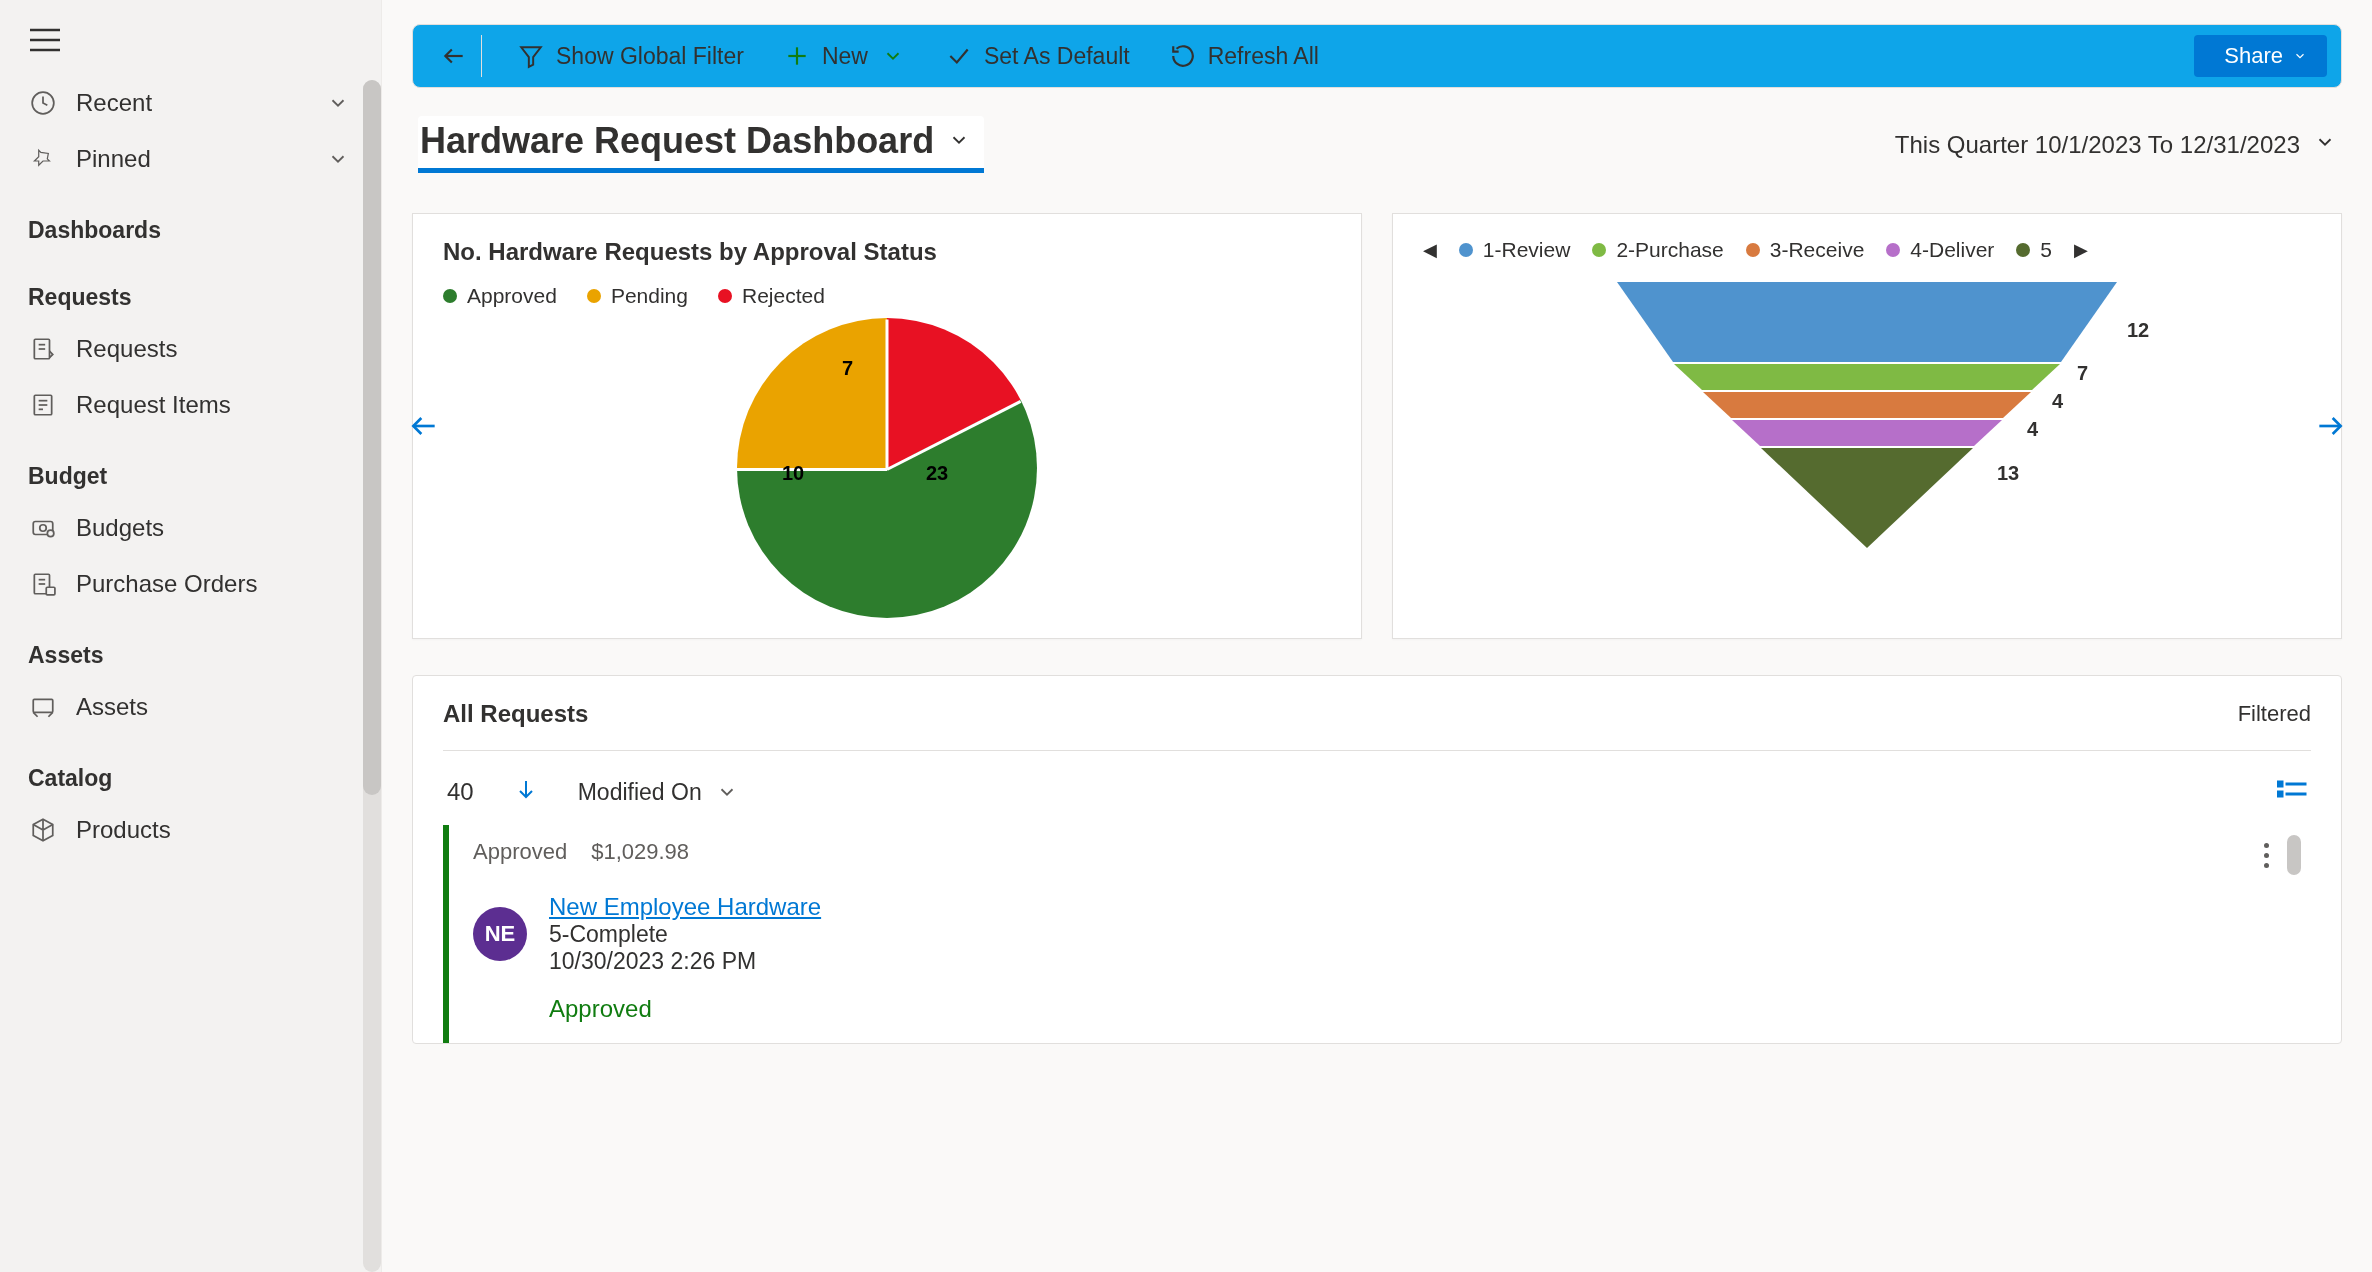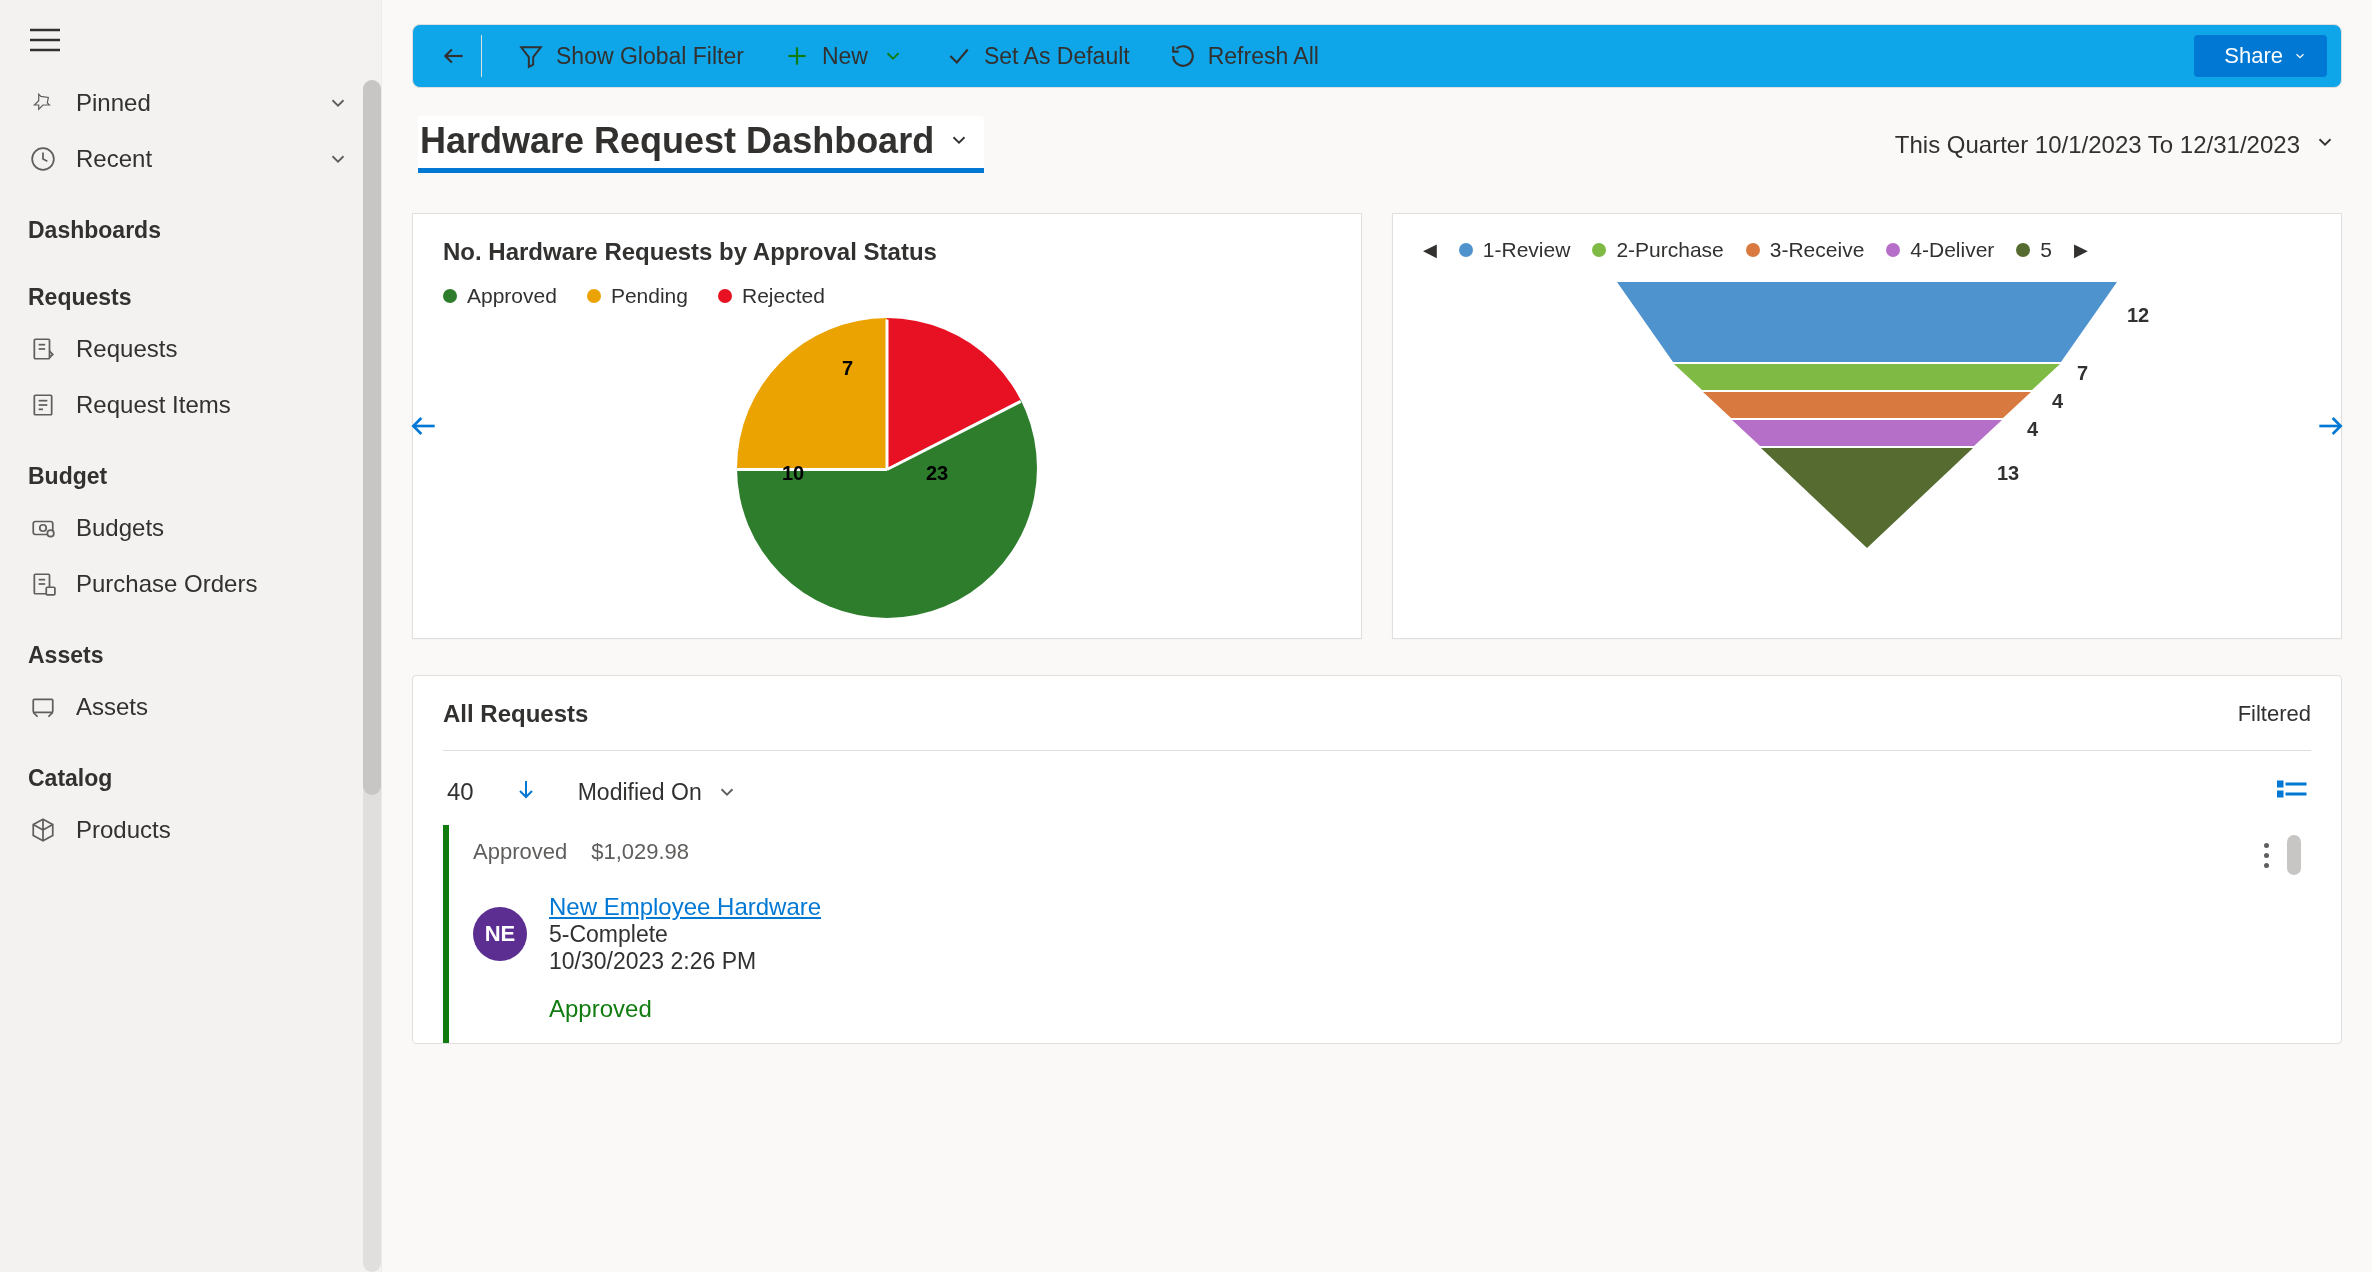--- a/index.html
+++ b/index.html
@@ -200,40 +200,40 @@
             <line x1="0" y1="9" x2="24" y2="9"></line>
             <line x1="0" y1="17" x2="24" y2="17"></line>
           </svg>
       </span>
     </div>
     <div class="sidebar-scroll">
       <div class="nav-item with-chevron">
         <div class="left">
           <span class="ico">
               <svg viewBox="0 0 24 24" fill="none" stroke="#605e5c" stroke-width="1.6">
-                <path d="M12 2l4 6h4l-6 6v8l-4-4-4 4v-8L0 8h4z" transform="rotate(45 12 12) scale(0.7) translate(5 5)"></path>
-              </svg>
-            </span>
-          <span>Pinned</span>
+                <circle cx="12" cy="12" r="10"></circle>
+                <polyline points="12 6 12 12 16 14"></polyline>
+              </svg>
+            </span>
+          <span>Recent</span>
         </div>
         <span class="ico">
             <svg class="chev" viewBox="0 0 24 24" fill="none" stroke="#605e5c" stroke-width="2">
               <polyline points="6 9 12 15 18 9"></polyline>
             </svg>
           </span>
       </div>
       <div class="nav-item with-chevron">
         <div class="left">
           <span class="ico">
               <svg viewBox="0 0 24 24" fill="none" stroke="#605e5c" stroke-width="1.6">
-                <circle cx="12" cy="12" r="10"></circle>
-                <polyline points="12 6 12 12 16 14"></polyline>
-              </svg>
-            </span>
-          <span>Recent</span>
+                <path d="M12 2l4 6h4l-6 6v8l-4-4-4 4v-8L0 8h4z" transform="rotate(45 12 12) scale(0.7) translate(5 5)"></path>
+              </svg>
+            </span>
+          <span>Pinned</span>
         </div>
         <span class="ico">
             <svg class="chev" viewBox="0 0 24 24" fill="none" stroke="#605e5c" stroke-width="2">
               <polyline points="6 9 12 15 18 9"></polyline>
             </svg>
           </span>
       </div>
 
       <div class="nav-section-title">Dashboards</div>
 
@@ -457,21 +457,21 @@
               <span>4-Deliver</span>
             </div>
           <div class="legend-item">
               <span class="dot" style="background:#556b2f"></span>
               <span>5</span>
             </div>
           <span class="tri-btn">▶</span>
         </div>
         <div class="funnel-wrap">
           <div class="funnel-stage trap" style="top:10px; width:500px; height:80px; background:#4f93ce; clip-path:polygon(0 0,100% 0,calc(100% - 56px) 100%,56px 100%);"></div>
-          <span class="funnel-val" style="left:calc(50% + 260px); top:32px;">12</span>
+          <span class="funnel-val" style="left:calc(50% + 260px); top:47px;">12</span>
           <div class="funnel-stage trap" style="top:92px; width:386px; height:26px; background:#7fba44;"></div>
           <span class="funnel-val" style="left:calc(50% + 210px); top:90px;">7</span>
           <div class="funnel-stage trap" style="top:120px; width:328px; height:26px; background:#d87a3f;"></div>
           <span class="funnel-val" style="left:calc(50% + 185px); top:118px;">4</span>
           <div class="funnel-stage trap" style="top:148px; width:270px; height:26px; background:#b66fc9;"></div>
           <span class="funnel-val" style="left:calc(50% + 160px); top:146px;">4</span>
           <div class="funnel-stage tri" style="top:176px; width:212px; height:100px; background:#556b2f;"></div>
           <span class="funnel-val" style="left:calc(50% + 130px); top:190px;">13</span>
         </div>
       </div>

